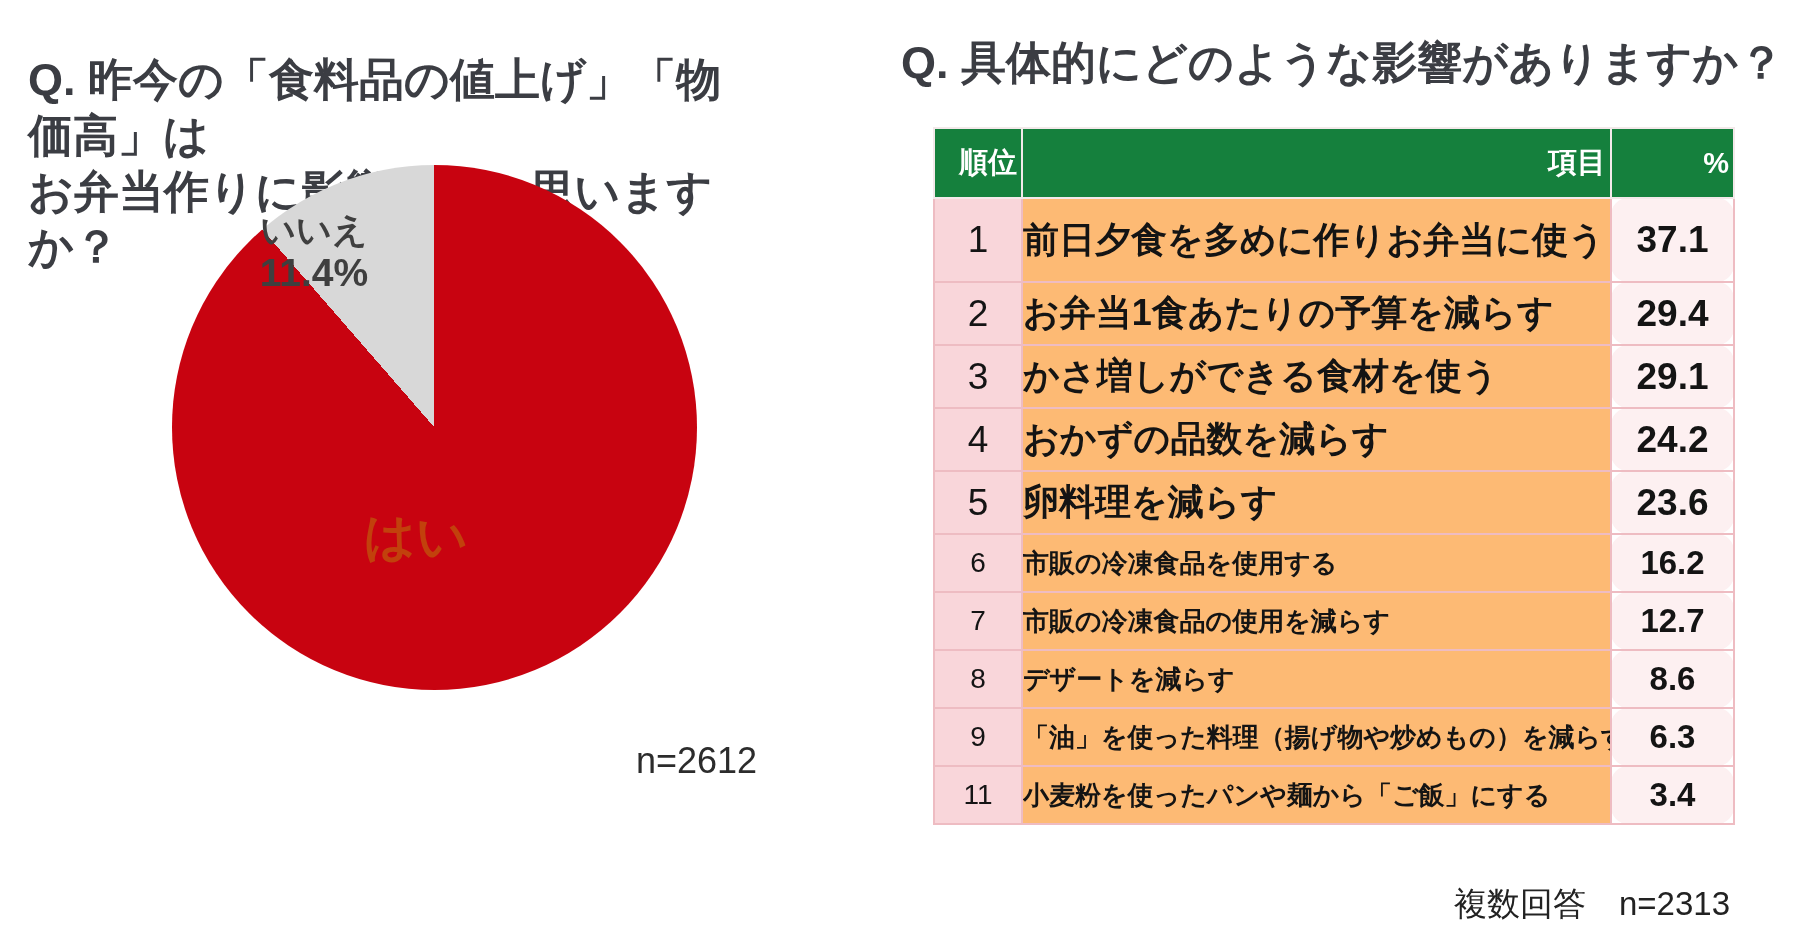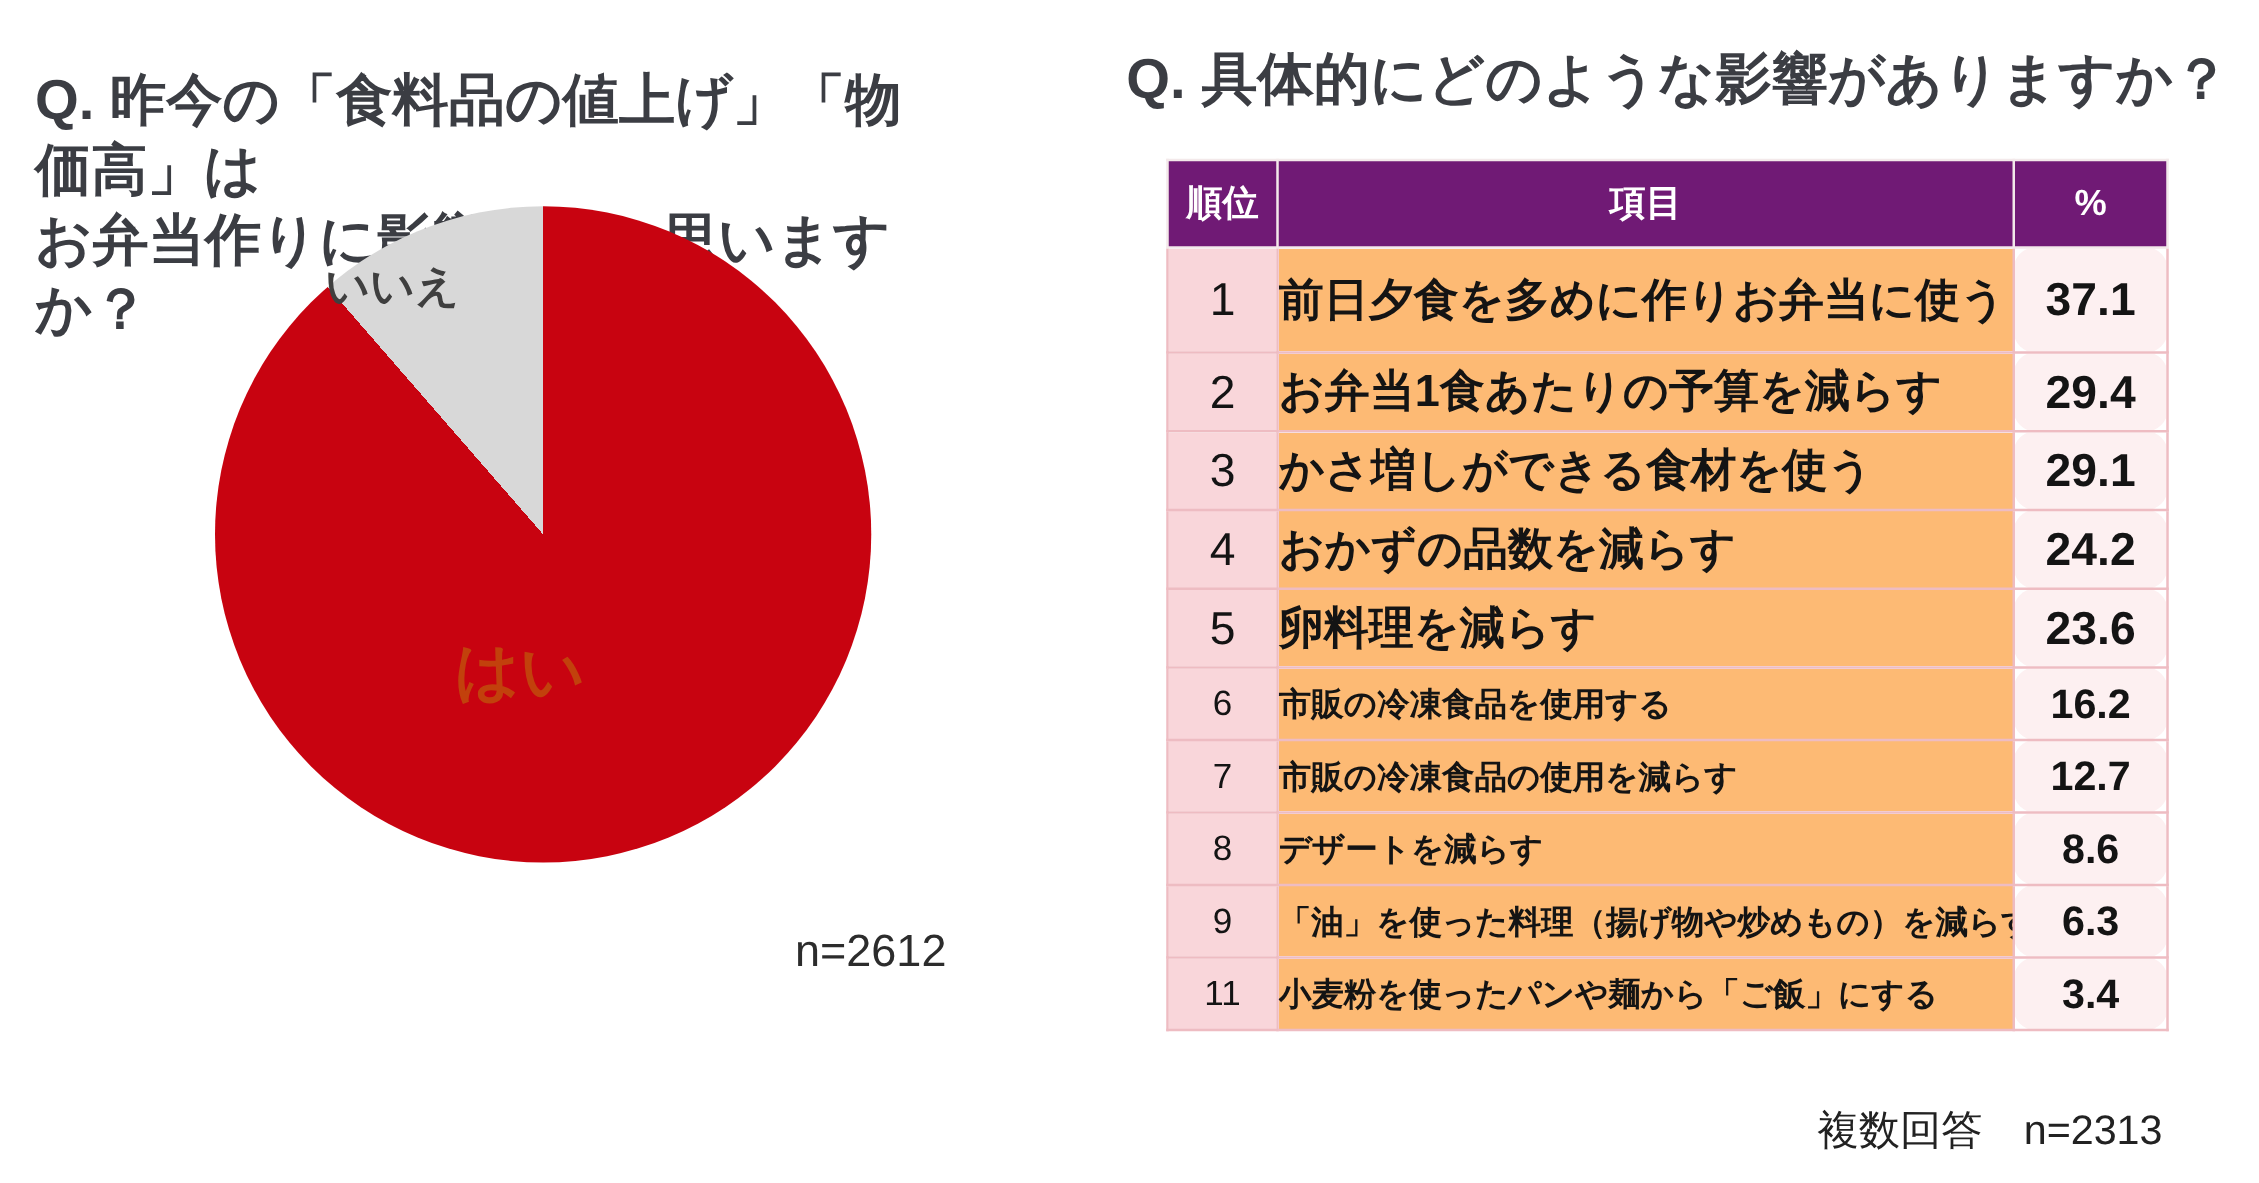--- a/index.html
+++ b/index.html
@@ -42,22 +42,22 @@
     font-weight:bold;font-size:45px;color:#3b3d43;white-space:nowrap;
   }
   .impact-table{
     position:absolute;left:933px;top:127px;width:800px;
     border-collapse:collapse;table-layout:fixed;
   }
   .impact-table col.c-rank{width:88px;}
   .impact-table col.c-item{width:589px;}
   .impact-table col.c-pct{width:123px;}
   .impact-table th{
-    background:#701a75;color:#ffffff;font-weight:bold;font-size:29px;
-    height:60px;text-align:center;border:2px solid #f3e9ea;
+    background:#15803d;color:#ffffff;font-weight:bold;font-size:29px;
+    height:60px;text-align:right;border:2px solid #f3e9ea;
     border-left:2px solid #ffffff;padding:4px;
   }
   .impact-table th:first-child{border-left:2px solid #f3e9ea;}
   .impact-table td{
     border:2px solid #eebcc2;padding:0 4px;color:#141414;
     overflow:hidden;white-space:nowrap;
   }
   .impact-table td.rank{background:#f9d6da;text-align:center;font-weight:500;}
   .impact-table td.item{background:#fdba74;text-align:left;padding-left:0;font-weight:600;}
   .impact-table td.pct{background:#fdf0f1;text-align:center;font-weight:600;border-radius:17px;}
@@ -80,20 +80,21 @@
 
 <div class="left-title">
   <div>Q. 昨今の「食料品の値上げ」「物価高」は</div>
   <div>お弁当作りに影響すると思いますか？</div>
 </div>
 
 <div class="pie-wrap">
   <div class="pie" style="background: conic-gradient(rgb(200, 3, 16) 0deg, rgb(200, 3, 16) 88.6%, rgb(216, 216, 216) 88.6%, rgb(216, 216, 216) 100%);"></div>
   <div class="no-label">
     <div class="no-name">いいえ</div>
+    <div class="no-value">11.4%</div>
   </div>
   <div class="yes-label">
     <div class="yes-name">はい</div>
   </div>
 </div>
 
 <div class="sample-left">n=2612</div>
 
 <div class="right-title">Q. 具体的にどのような影響がありますか？</div>
 

